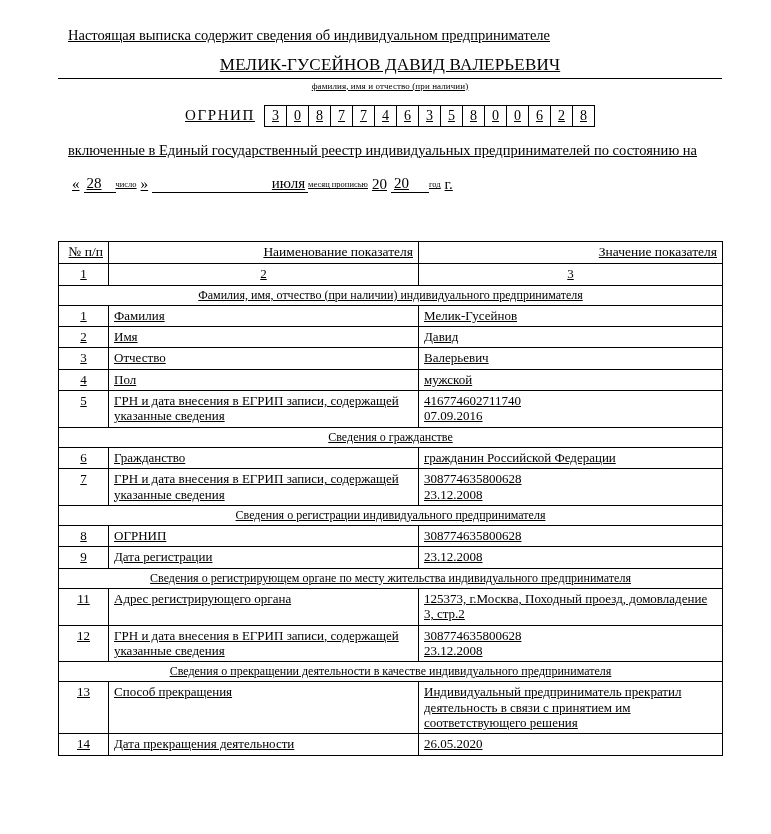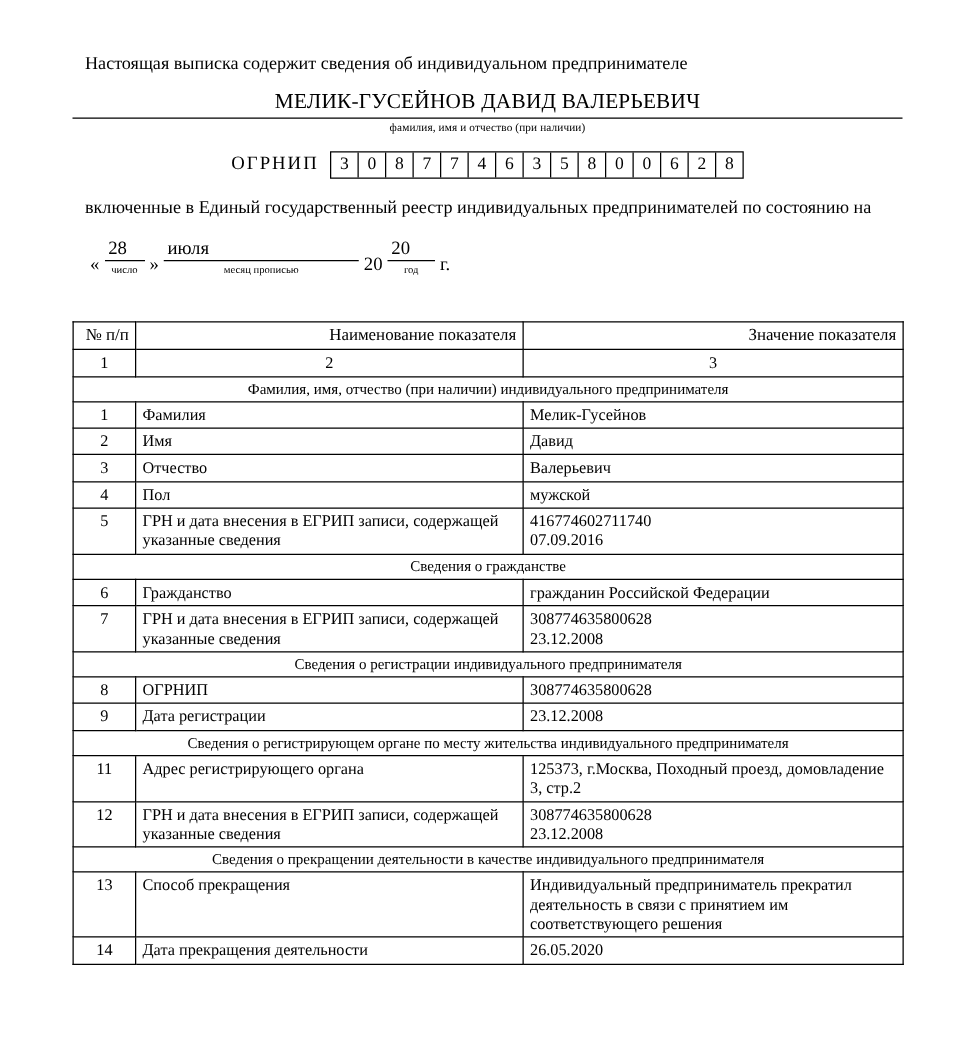--- a/index.html
+++ b/index.html
@@ -18,22 +18,23 @@
   .page {
     width: 771px;
     height: 834px;
     position: relative;
     box-sizing: border-box;
     padding: 0;
   }
   .content {
     position: absolute;
     left: 58px;
-    top: 16px;
+    top: 0;
     width: 664px;
+    text-decoration: underline;
   }
 
   
   .intro-line {
     font-size: 14.5px;
     line-height: 1.28;
     margin-top: 26px;
     padding-left: 10px;
   }
   .fio-name {
@@ -92,21 +93,21 @@
     position: relative;
     height: 40px;
   }
   .date-row {
     display: flex;
     align-items: flex-end;
     font-size: 15px;
   }
   .dseg {
     display: flex;
-    flex-direction: column;
+    flex-direction: row;
     align-items: center;
   }
   .dseg .val {
     font-size: 15px;
     line-height: 17px;
     padding: 0 3px;
     white-space: nowrap;
   }
   .dseg.ruled .val { border-bottom: 1.2px solid #000; }
   .dseg .cap {
@@ -115,21 +116,21 @@
     margin-top: 1px;
     white-space: nowrap;
   }
   .plain {
     font-size: 15px;
     line-height: 17px;
     padding: 0 4px;
     white-space: nowrap;
   }
   .w-day  { min-width: 26px; }
-  .w-mon  { min-width: 150px; }
+  .w-mon  { min-width: 150px; text-align: right; }
   .w-year { min-width: 32px; }
 
   
   .table-wrap { margin-top: 26px; }
   table.extract {
     border-collapse: collapse;
     width: 664px;
     table-layout: fixed;
     font-size: 13px;
   }

